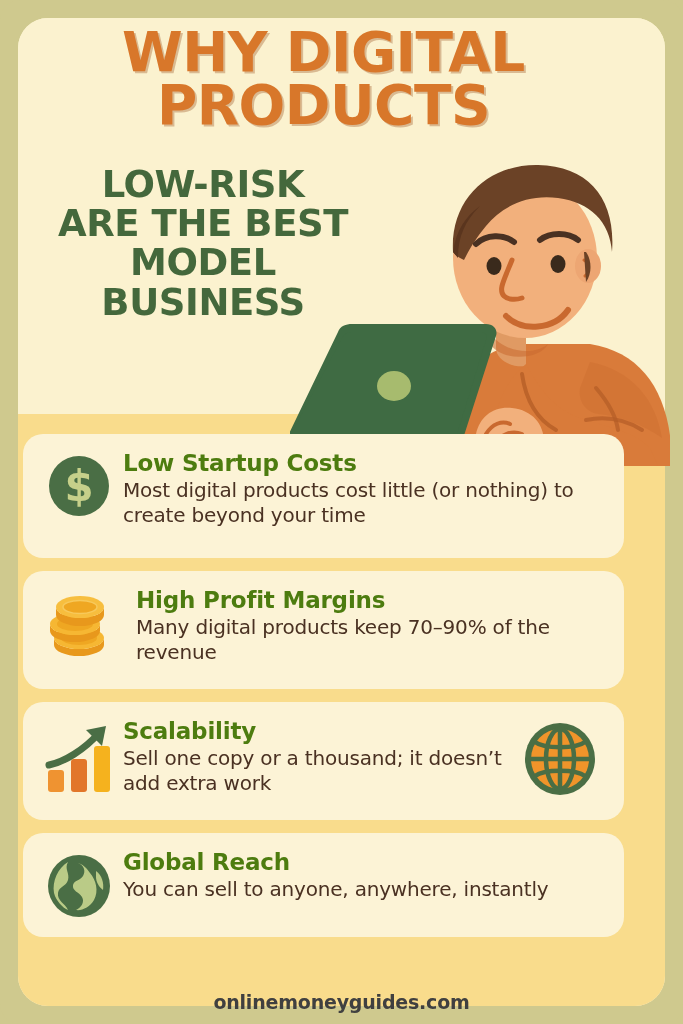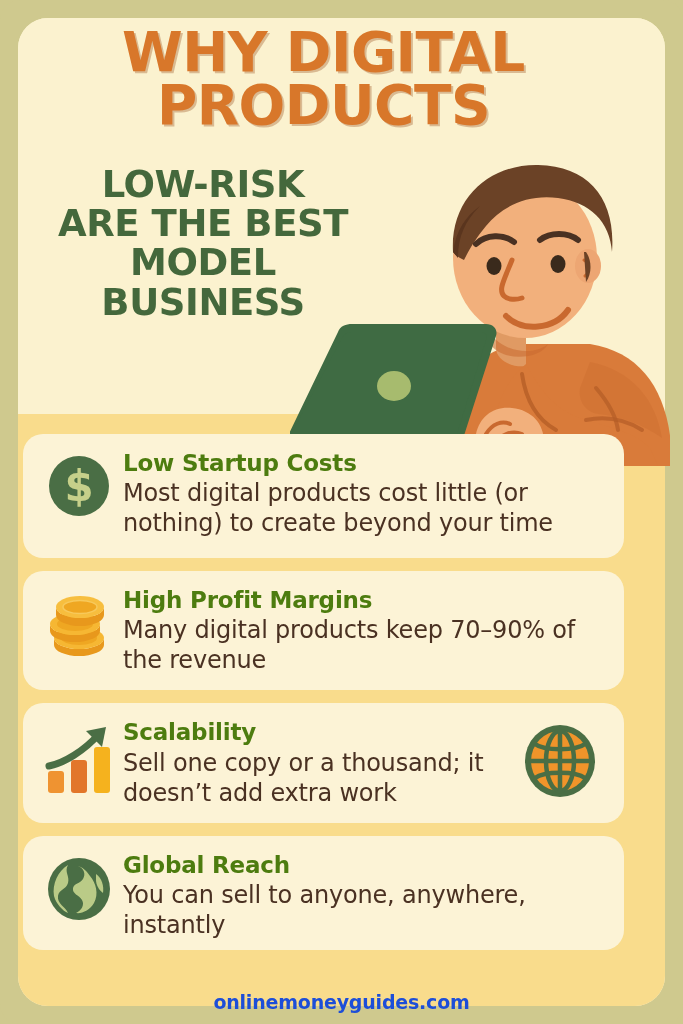--- a/index.html
+++ b/index.html
@@ -140,56 +140,56 @@
     font-weight: bold;
     font-size: 23px;
     line-height: 1.15;
     color: #4d7c0f;
     margin: 0 0 2px 0;
     letter-spacing: -0.2px;
   }
   .card-desc {
     font-family: "DejaVu Sans", sans-serif;
     font-weight: normal;
-    font-size: 24px;
+    font-size: 20px;
     line-height: 1.25;
     color: #4A3122;
     margin: 0;
     letter-spacing: -0.2px;
   }
   .card-aside {
     flex: 0 0 auto;
     width: 92px;
     display: flex;
     align-items: center;
     justify-content: center;
     align-self: center;
   }
   .card-aside.empty { width: 0; }
 
   
   .card.card-1 { min-height: 124px; }
-  .card.card-2 { min-height: 118px; }
+  .card.card-2 { min-height: 118px; gap: 13px; }
   .card.card-3 { min-height: 118px; }
   .card.card-4 { min-height: 104px; padding-bottom: 10px; }
 
   
   .footer {
     position: absolute;
     left: 0;
     top: 991px;
     width: 683px;
     text-align: center;
     z-index: 8;
   }
   .footer-text {
     font-family: "DejaVu Sans", sans-serif;
     font-weight: bold;
     font-size: 19px;
-    color: #1d4ed8;
+    color: #404040;
     letter-spacing: -0.2px;
   }
 </style>
 </head>
 <body>
 
 <div class="poster">
 
   <div class="panel">
     <div class="panel-top"></div>

